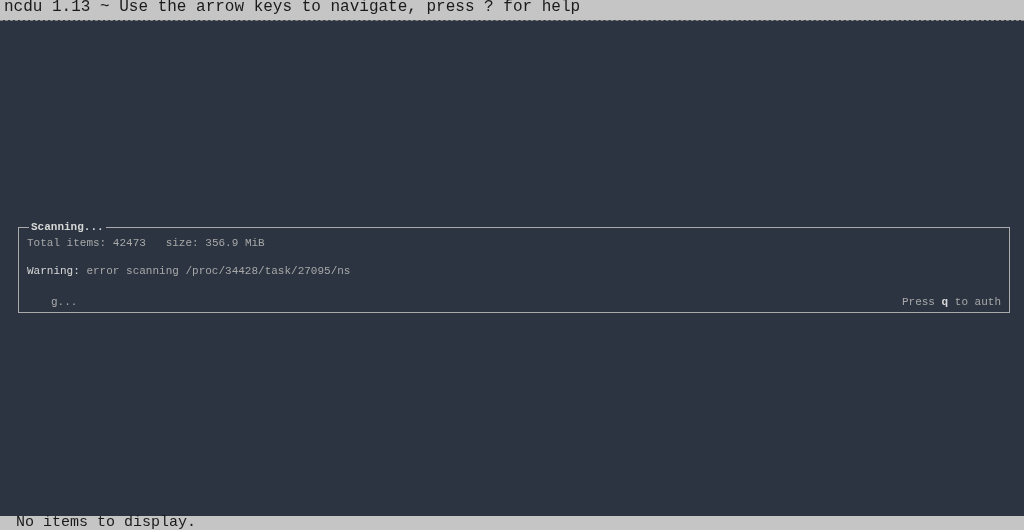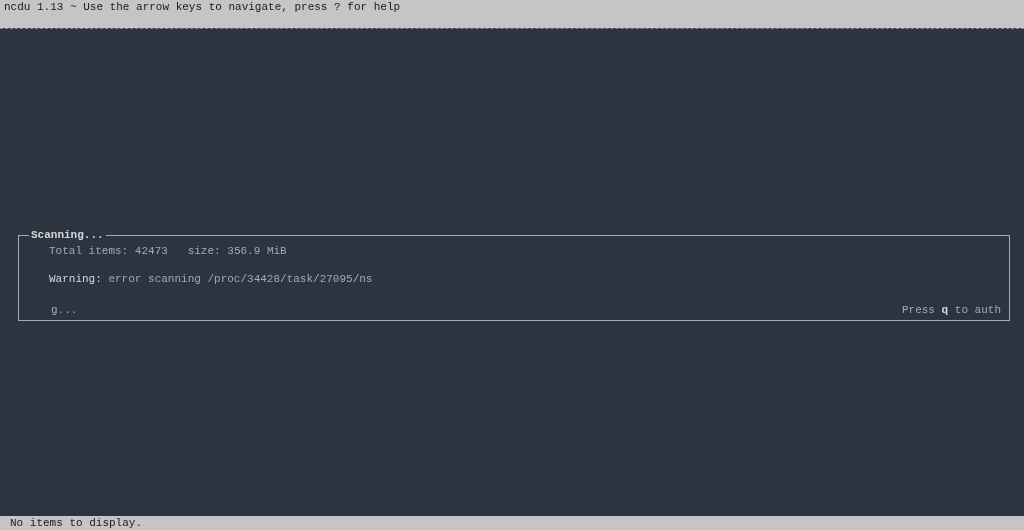--- a/index.html
+++ b/index.html
@@ -14,23 +14,23 @@
       font-family: "Courier New", monospace;
       font-size: 11px;
       color: #c0c0c0;
       position: relative;
       overflow: hidden;
     }
     .header-bar {
       background: #c5c5c5;
       color: #1a1a1a;
       padding: 1px 4px;
-      height: 28px;
+      height: 20px;
       line-height: 12px;
-      font-size: 11px;
+      font-size: 16px;
     }
     .divider {
       border-top: 1px dashed #888;
       margin: 0;
       height: 0;
     }
     .main-area {
       position: relative;
       height: 392px;
     }
@@ -51,21 +51,20 @@
       font-weight: bold;
       color: #d8d8d8;
     }
     .scan-body {
       padding: 8px 8px 4px 8px;
       line-height: 14px;
     }
     .scan-line {
       white-space: pre;
       color: #a8a8a8;
-      margin-left: 22px;
     }
     .warn-label {
       font-weight: normal;
       color: #d8d8d8;
     }
     .scan-footer {
       display: flex;
       justify-content: space-between;
       padding: 0 8px 4px 8px;
       color: #a8a8a8;
@@ -77,24 +76,24 @@
       font-weight: bold;
       color: #d8d8d8;
     }
     .footer-bar {
       position: absolute;
       bottom: 0;
       left: 0;
       right: 0;
       background: #c5c5c5;
       color: #1a1a1a;
-      padding: 1px 10px;
+      padding: 1px 16px;
       height: 14px;
       line-height: 12px;
-      font-size: 11px;
+      font-size: 15px;
     }
   </style>
 </head>
 <body>
 
 <div class="header-bar">
   <span>ncdu</span>
   <span>1.13</span>
   <span> ~ </span>
   <span>Use the arrow keys to navigate, press ? for help</span>

